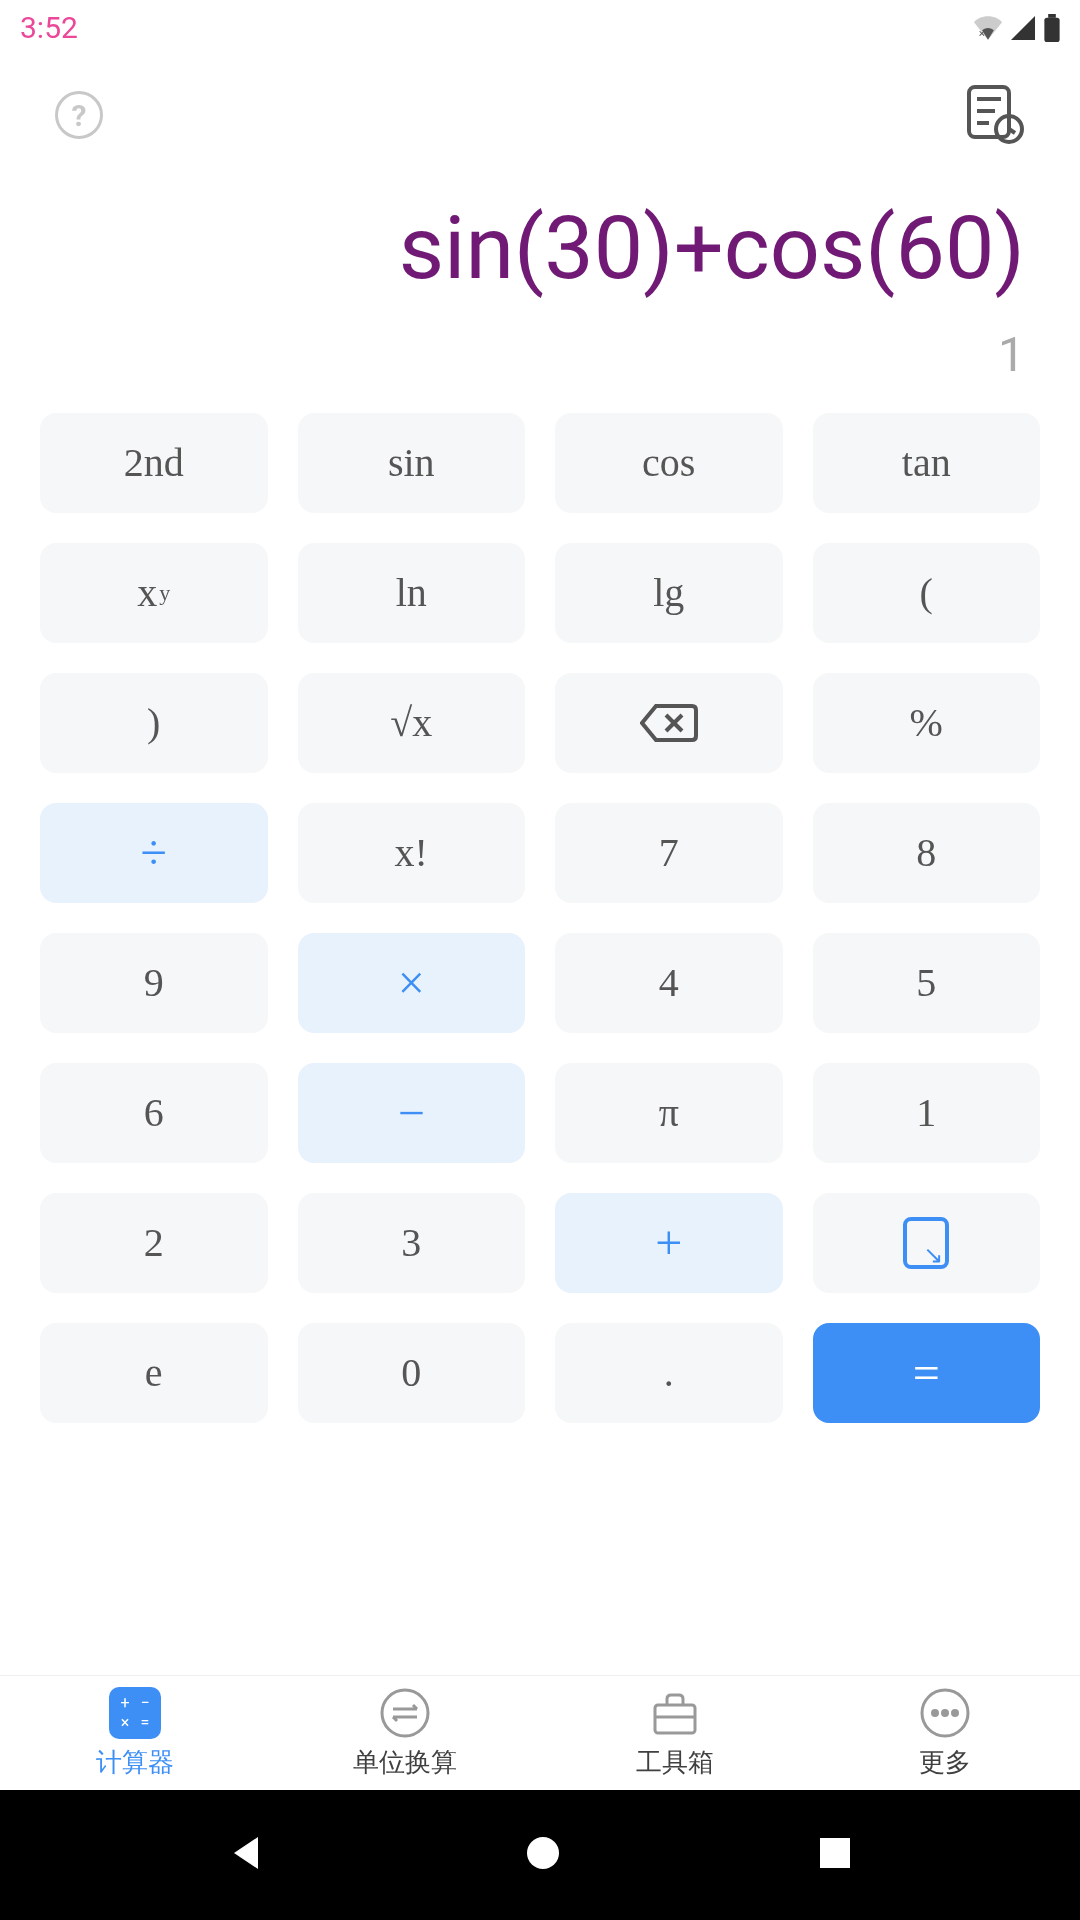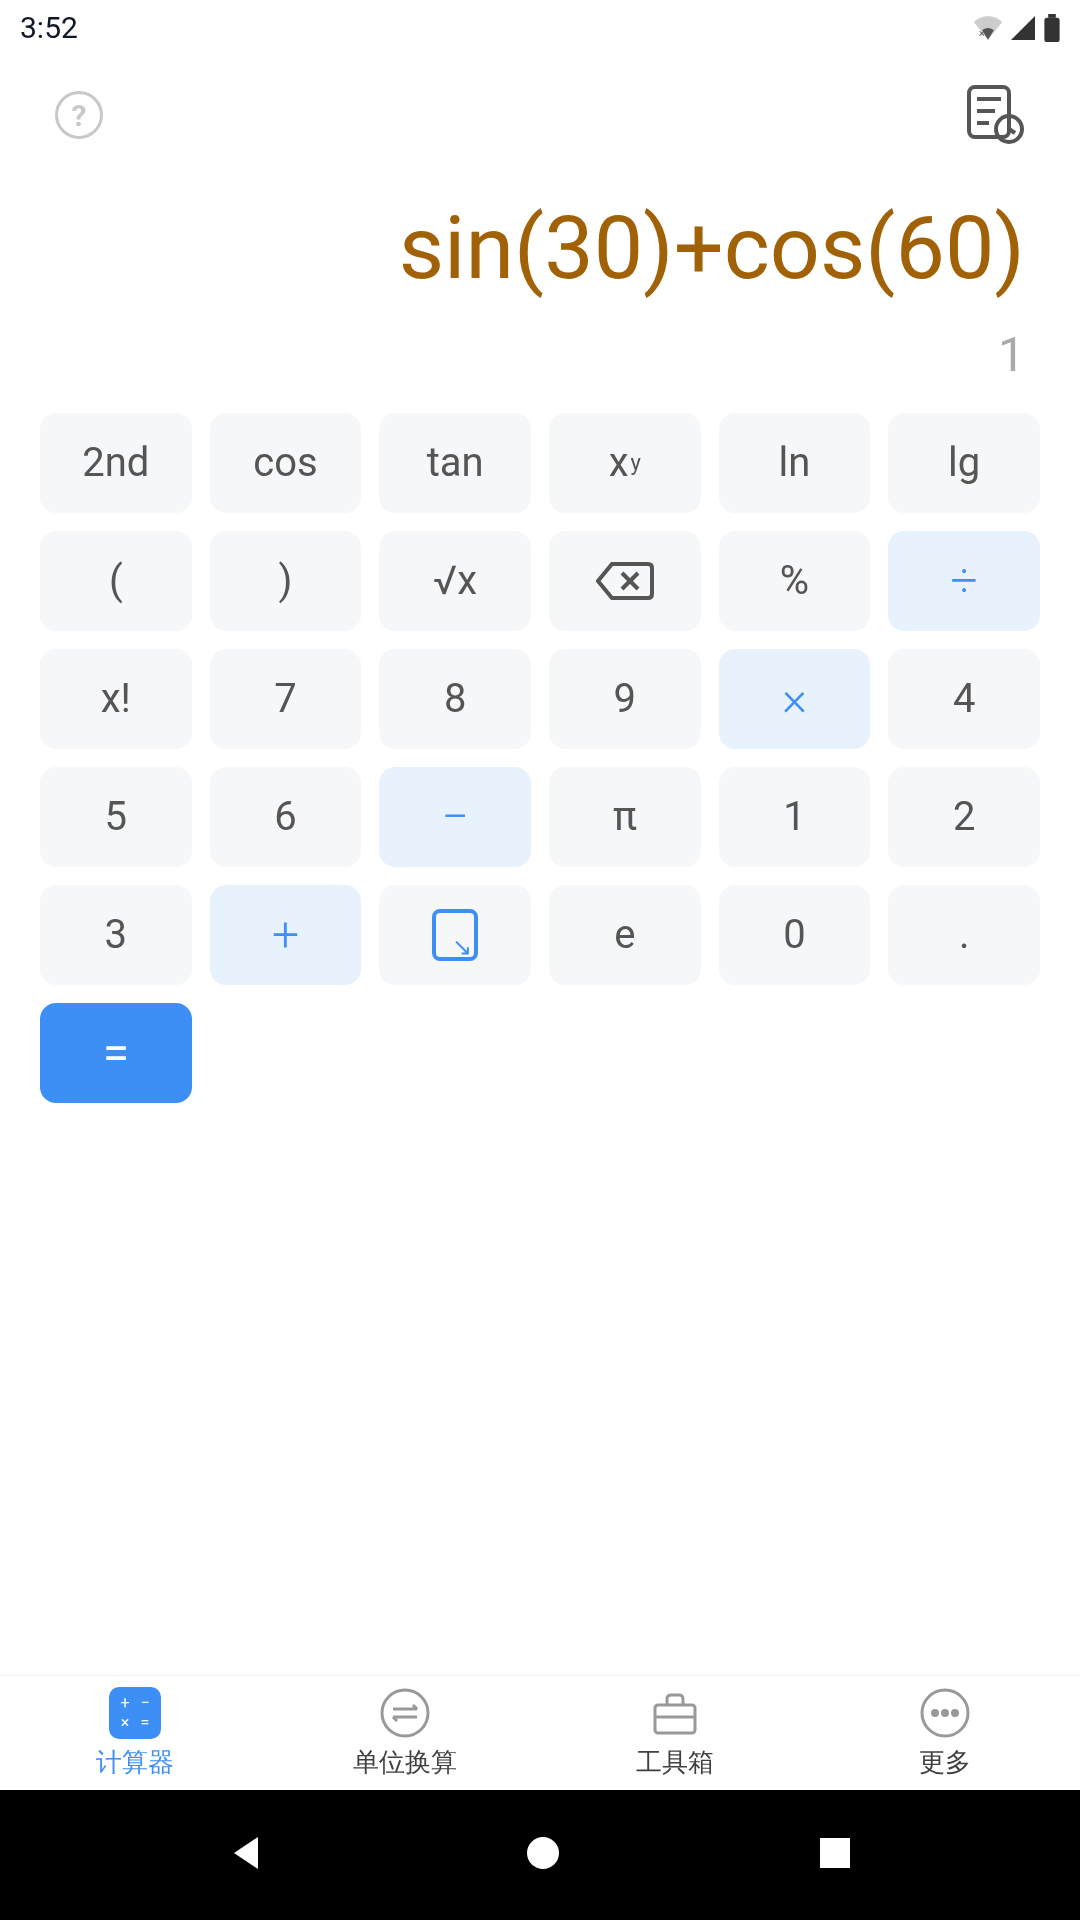--- a/index.html
+++ b/index.html
@@ -12,21 +12,21 @@
       flex-direction: column;
       overflow: hidden;
     }
     .status-bar {
       height: 55px;
       display: flex;
       align-items: center;
       justify-content: space-between;
       padding: 0 20px;
       font-size: 30px;
-      color: #0f172a;
+      color: #ec4899;
     }
     .status-icons {
       display: flex;
       align-items: center;
       gap: 8px;
     }
     .top-bar {
       height: 120px;
       display: flex;
       align-items: center;
@@ -48,34 +48,35 @@
     .history-icon svg {
       width: 64px;
       height: 64px;
     }
     .display {
       padding: 20px 55px 30px;
       text-align: right;
     }
     .expression {
       font-size: 88px;
-      color: #a16207;
+      color: #701a75;
       line-height: 1.2;
       margin-bottom: 25px;
       font-weight: 400;
     }
     .result {
       font-size: 48px;
       color: #aaa;
     }
     .keypad {
       padding: 0 40px;
       display: grid;
-      grid-template-columns: repeat(6, 1fr);
-      gap: 18px;
+      grid-template-columns: repeat(4, 1fr);
+      gap: 30px;
+      font-family: Liberation Serif, serif;
     }
     .key {
       height: 100px;
       border-radius: 16px;
       display: flex;
       align-items: center;
       justify-content: center;
       font-size: 40px;
       color: #555;
       cursor: pointer;
@@ -204,20 +205,21 @@
   </div>
 </div>
 
 <div class="display">
   <div class="expression">sin(30)+cos(60)</div>
   <div class="result">1</div>
 </div>
 
 <div class="keypad">
   <div class="key">2nd</div>
+  <div class="key">sin</div>
   <div class="key">cos</div>
   <div class="key">tan</div>
 
   <div class="key">
       <span>x</span>
       <span class="sup">y</span>
     </div>
   <div class="key">ln</div>
   <div class="key">lg</div>
   <div class="key">(</div>

